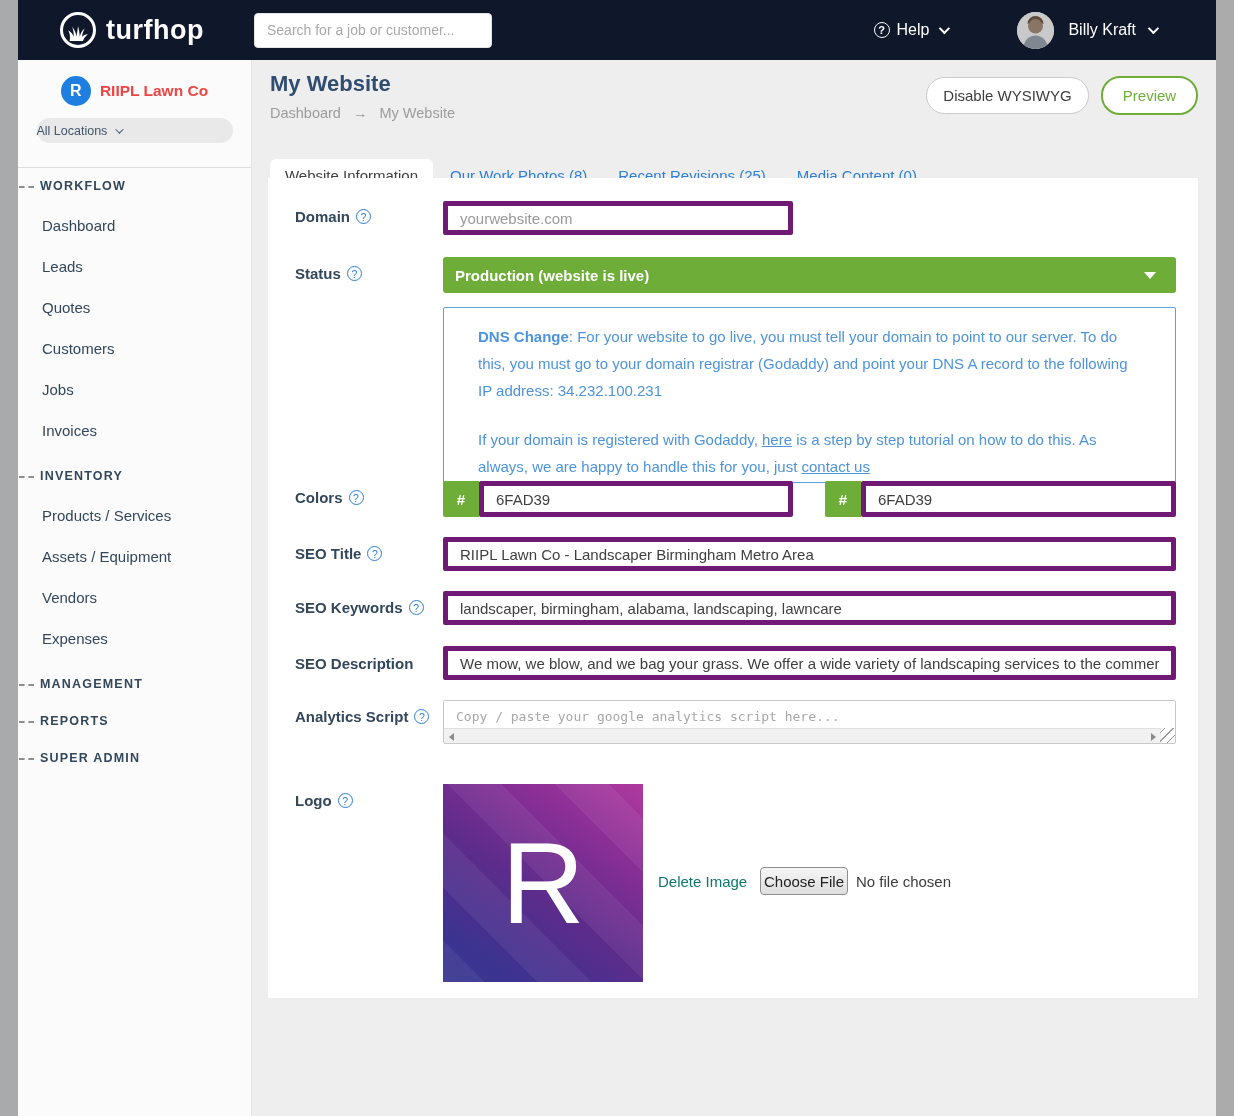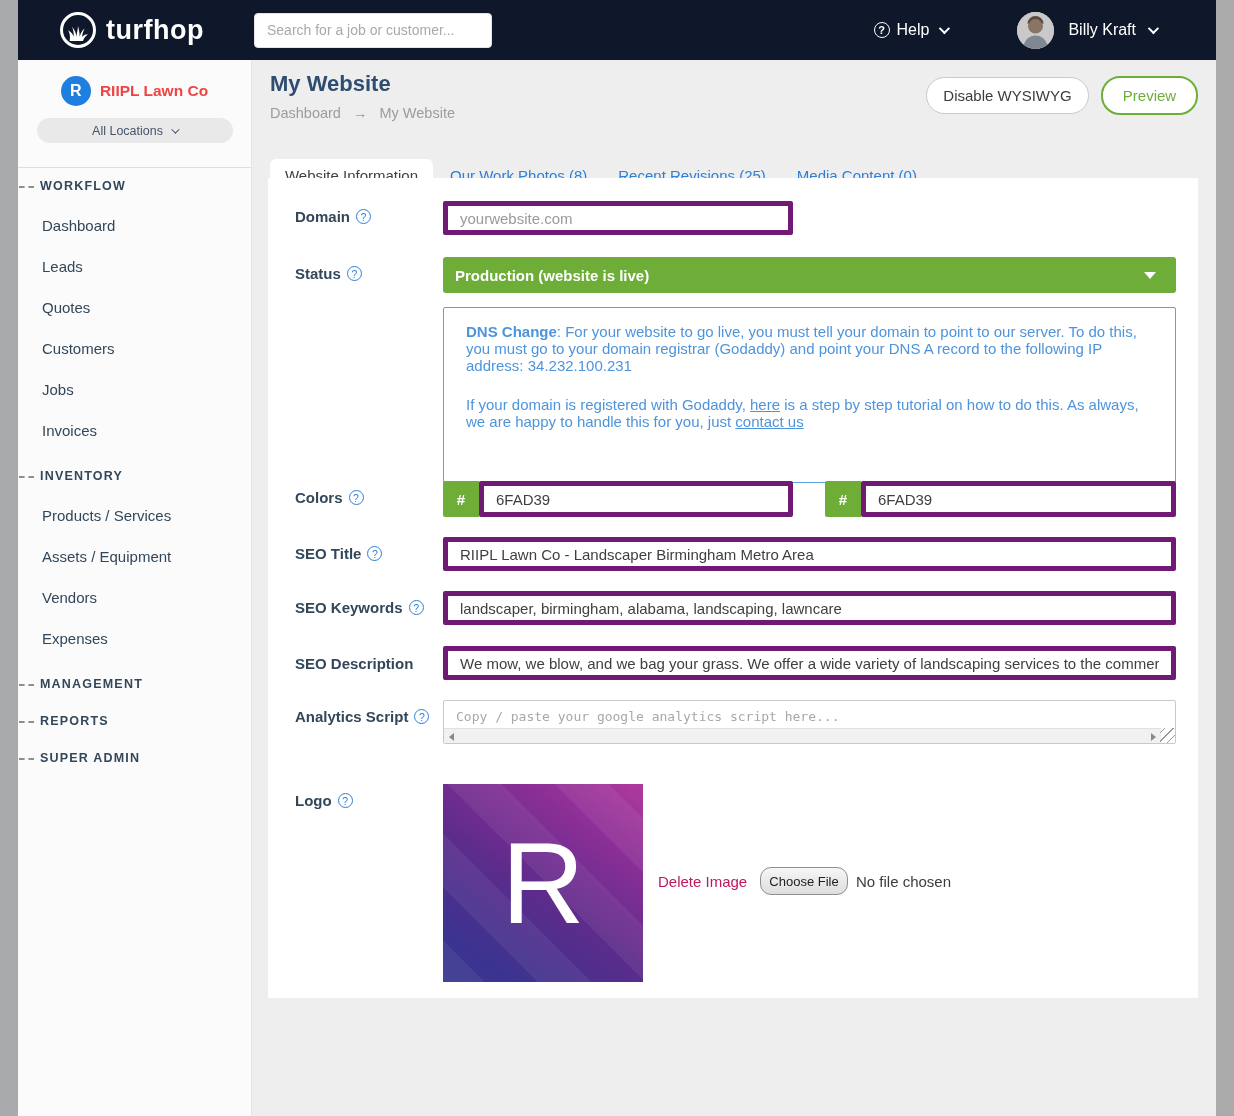--- a/index.html
+++ b/index.html
@@ -24,21 +24,21 @@
   .help-label { font-size:16px; margin:0 10px 0 7px; }
   .chev { width:8px; height:8px; border-right:2px solid currentColor; border-bottom:2px solid currentColor; transform:rotate(45deg) translateY(-2px); display:inline-block; }
   .avatar { width:37px; height:37px; border-radius:50%; margin:0 14px 0 70px; background:linear-gradient(180deg,#d6d6d6,#b2b2b2); overflow:hidden; cursor:pointer; }
   .user-name { font-size:16px; margin-right:12px; cursor:pointer; }
 
   
   .sidebar { position:absolute; left:18px; top:60px; width:234px; height:1056px; background:#fbfbfb; border-right:1px solid #e5e5e5; }
   .company { display:flex; align-items:center; justify-content:center; margin-top:16px; }
   .company-logo { width:30px; height:30px; background:#1e7fe0; border-radius:50%; color:#fff; font-size:16px; font-weight:700; display:flex; align-items:center; justify-content:center; }
   .company-name { color:#ef4444; font-size:15.5px; font-weight:700; margin-left:9px; }
-  .locations { width:196px; height:25px; margin:12px auto 0; background:#e9e9e9; border-radius:13px; display:flex; align-items:center; justify-content:center; color:#44556b; font-size:12.5px; cursor:pointer; }
+  .locations { width:196px; height:25px; margin:12px auto 0; background:#e9e9e9; border-radius:13px; display:flex; align-items:center; color:#44556b; font-size:12.5px; cursor:pointer; }
   .locations .chev { width:6px; height:6px; border-width:1.5px; margin-left:8px; }
   .side-divider { margin-top:24px; border:none; border-top:1px solid #ddd; }
   .nav-header { position:relative; margin:30px 0 0 22px; font-size:12.5px; font-weight:700; letter-spacing:1.2px; color:#33475b; cursor:pointer; }
   .nav-header.first { margin-top:11px; }
   .nav-header + .nav-header { margin-top:23px; }
   .dashes { position:absolute; left:-21px; top:7px; width:15px; border-top:2px dashed #8f8f8f; }
   .nav-item { margin:24px 0 0 24px; font-size:15px; color:#33475b; cursor:pointer; }
 
   
   .main { position:absolute; left:252px; top:60px; width:964px; height:1056px; background:#eee; }
@@ -58,43 +58,43 @@
   .panel { position:absolute; left:16px; top:118px; width:930px; height:820px; background:#fff; overflow:hidden; }
 
   .flabel { position:absolute; left:27px; font-size:15px; font-weight:700; color:#33475b; display:flex; align-items:center; }
   .qicon { width:15px; height:15px; border:1px solid #2e7fd8; border-radius:50%; color:#2e7fd8; font-size:10.5px; font-weight:400; display:inline-flex; align-items:center; justify-content:center; margin-left:6px; }
   .tinput { position:absolute; height:34px; border:5px solid #701a75; border-radius:2px; background:#fff; padding:0 12px; font-size:15px; color:#3f3f3f; font-family:"Liberation Sans", sans-serif; }
   .tinput::placeholder { color:#9a9a9a; }
 
   .status-select { position:absolute; left:175px; top:79px; width:733px; height:36px; background:#6fad39; border-radius:3px; display:flex; align-items:center; color:#fff; font-size:15px; font-weight:600; padding-left:12px; cursor:pointer; }
   .status-caret { position:absolute; right:20px; top:15px; width:0; height:0; border-left:6px solid transparent; border-right:6px solid transparent; border-top:7px solid #fff; }
 
-  .dns-box { position:absolute; left:175px; top:129px; width:733px; height:176px; border:1px solid #5aa2e2; border-radius:2px; background:#fff; padding:15px 22px; color:#4e94dc; font-size:15px; line-height:17px; }
+  .dns-box { position:absolute; left:175px; top:129px; width:733px; height:176px; border:1px solid #5aa2e2; border-radius:2px; background:#fff; padding:15px 34px; color:#4e94dc; font-size:15px; line-height:27px; }
   .dns-box b { font-weight:700; }
   .dns-box .dns-p2 { margin-top:22px; }
   .dns-link { color:#4e94dc; text-decoration:underline; cursor:pointer; }
 
   .color-prefix { position:absolute; top:303px; width:36px; height:36px; background:#6fad39; border-radius:2px 0 0 2px; color:#fff; font-size:15px; font-weight:700; display:flex; align-items:center; justify-content:center; }
 
   .analytics { position:absolute; left:175px; top:522px; width:733px; height:44px; border:1px solid #c9c9c9; border-radius:2px; background:#fff; cursor:text; }
   .analytics .ph { position:absolute; left:12px; top:8px; font-family:"DejaVu Sans Mono", monospace; font-size:13px; color:#a8a8a8; }
   .hscroll { position:absolute; left:0; bottom:0; width:717px; height:15px; background:#f1f1f1; border-top:1px solid #e0e0e0; }
   .hs-arrow { position:absolute; top:4px; width:0; height:0; border-top:4px solid transparent; border-bottom:4px solid transparent; }
   .hs-left { left:5px; border-right:5px solid #8a8a8a; }
   .hs-right { right:5px; border-left:5px solid #8a8a8a; }
   .grip { position:absolute; right:0; bottom:0; width:15px; height:15px; background:
       repeating-linear-gradient(135deg, transparent 0 3px, #9a9a9a 3px 4px, transparent 4px 6px); cursor:nwse-resize; }
 
   .logo-img { position:absolute; left:175px; top:606px; width:200px; height:198px;
       background:linear-gradient(215deg,#b03a9e 0%, #8a2f96 25%, #5c2c8b 55%, #3c3390 85%, #38378f 100%); overflow:hidden; }
   .logo-img .stripes { position:absolute; inset:-60px; background:repeating-linear-gradient(45deg, rgba(255,255,255,0.06) 0 38px, transparent 38px 76px); }
   .logo-img .letter { position:absolute; left:0; top:0; width:100%; height:100%; display:flex; align-items:center; justify-content:center; color:#fff; font-size:115px; font-weight:400; }
 
-  .delete-link { position:absolute; font-size:15px; color:#be185d; cursor:pointer; }
-  .choose-btn { position:absolute; width:88px; height:28px; background:linear-gradient(180deg,#f6f6f6,#dedede); border:1px solid #8f8f8f; border-radius:11px; font-size:13px; color:#222; display:flex; align-items:center; justify-content:center; cursor:pointer; }
+  .delete-link { position:absolute; font-size:15px; color:#0f766e; cursor:pointer; }
+  .choose-btn { position:absolute; width:88px; height:28px; background:linear-gradient(180deg,#f6f6f6,#dedede); border:1px solid #8f8f8f; border-radius:4px; font-size:15px; color:#222; display:flex; align-items:center; justify-content:center; cursor:pointer; }
   .nofile { position:absolute; font-size:15px; color:#3c3c3c; }
 </style>
 </head>
 <body>
 
 <div class="stage">
 
   <div class="strip left"></div>
   <div class="strip right"></div>
 

